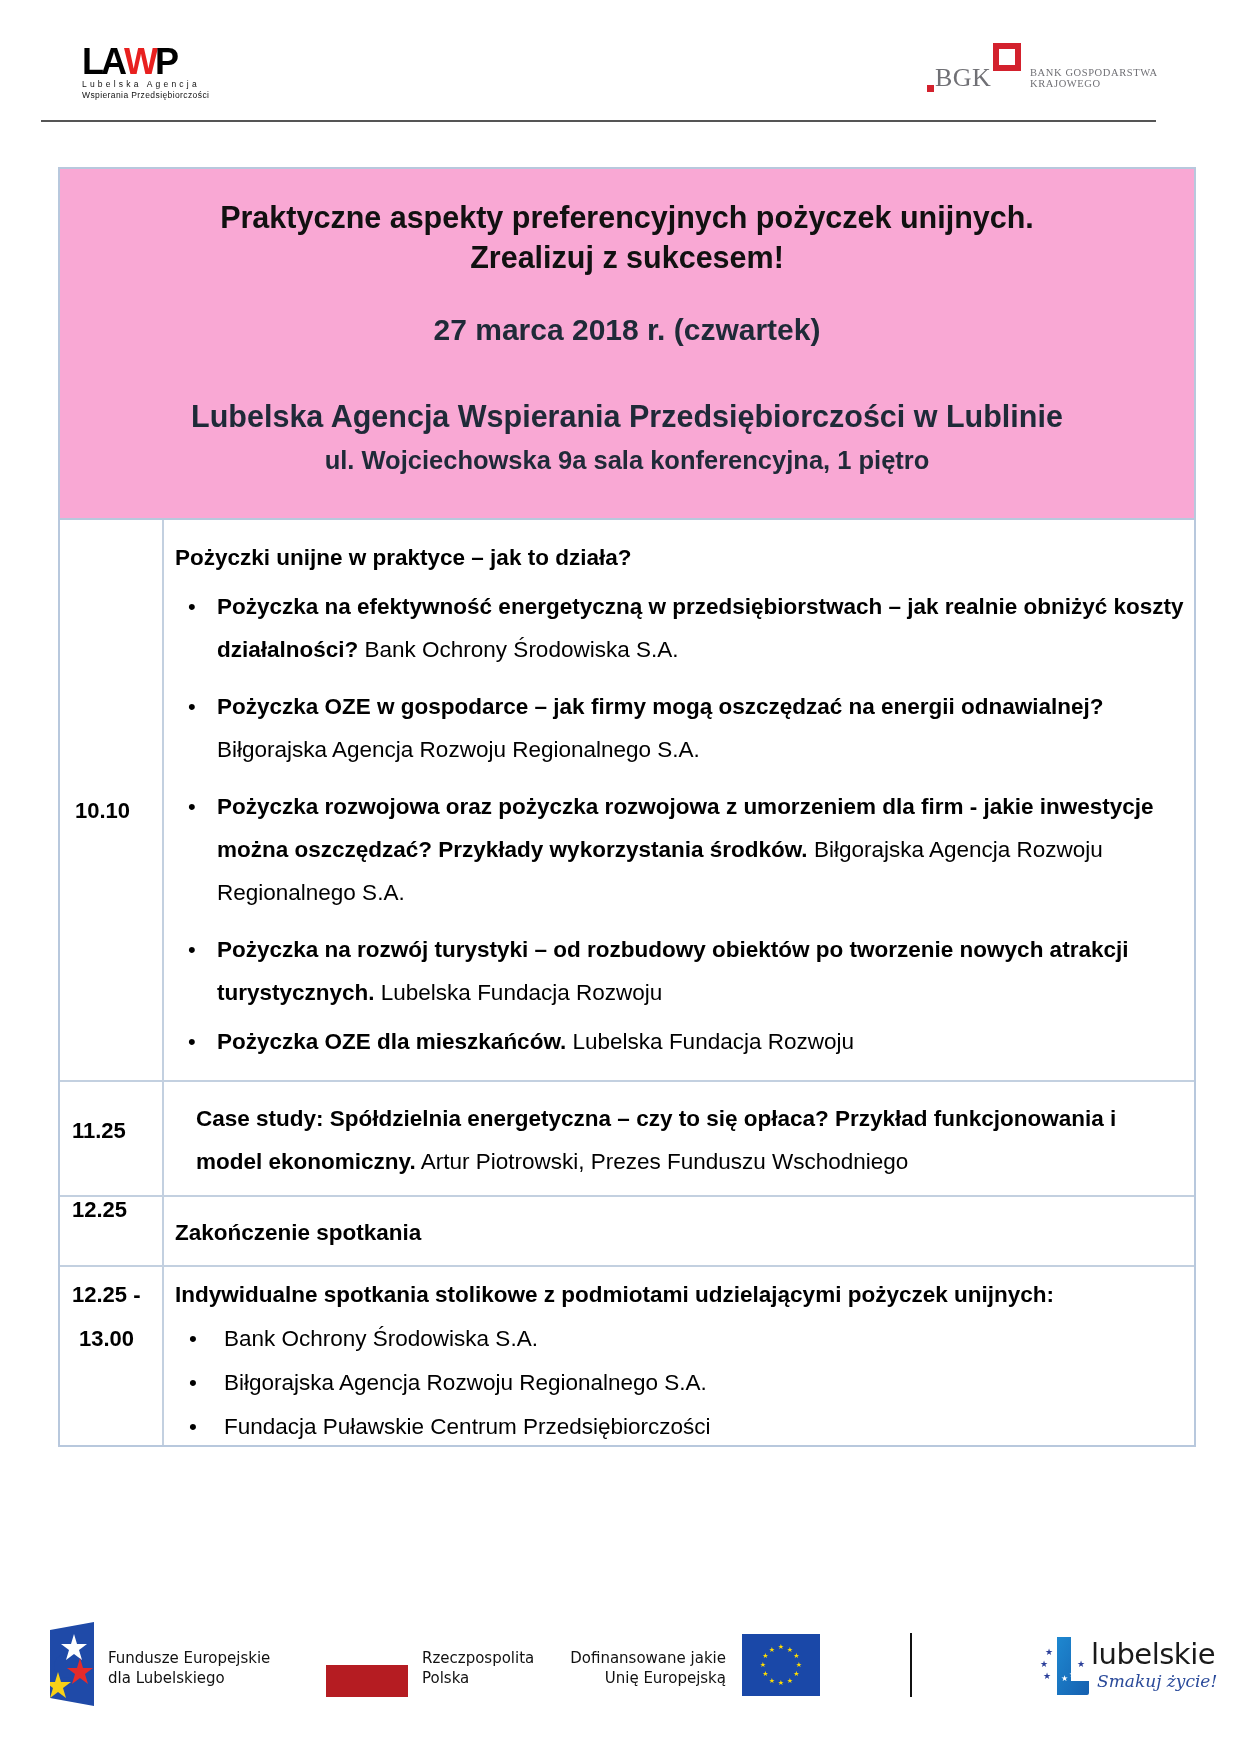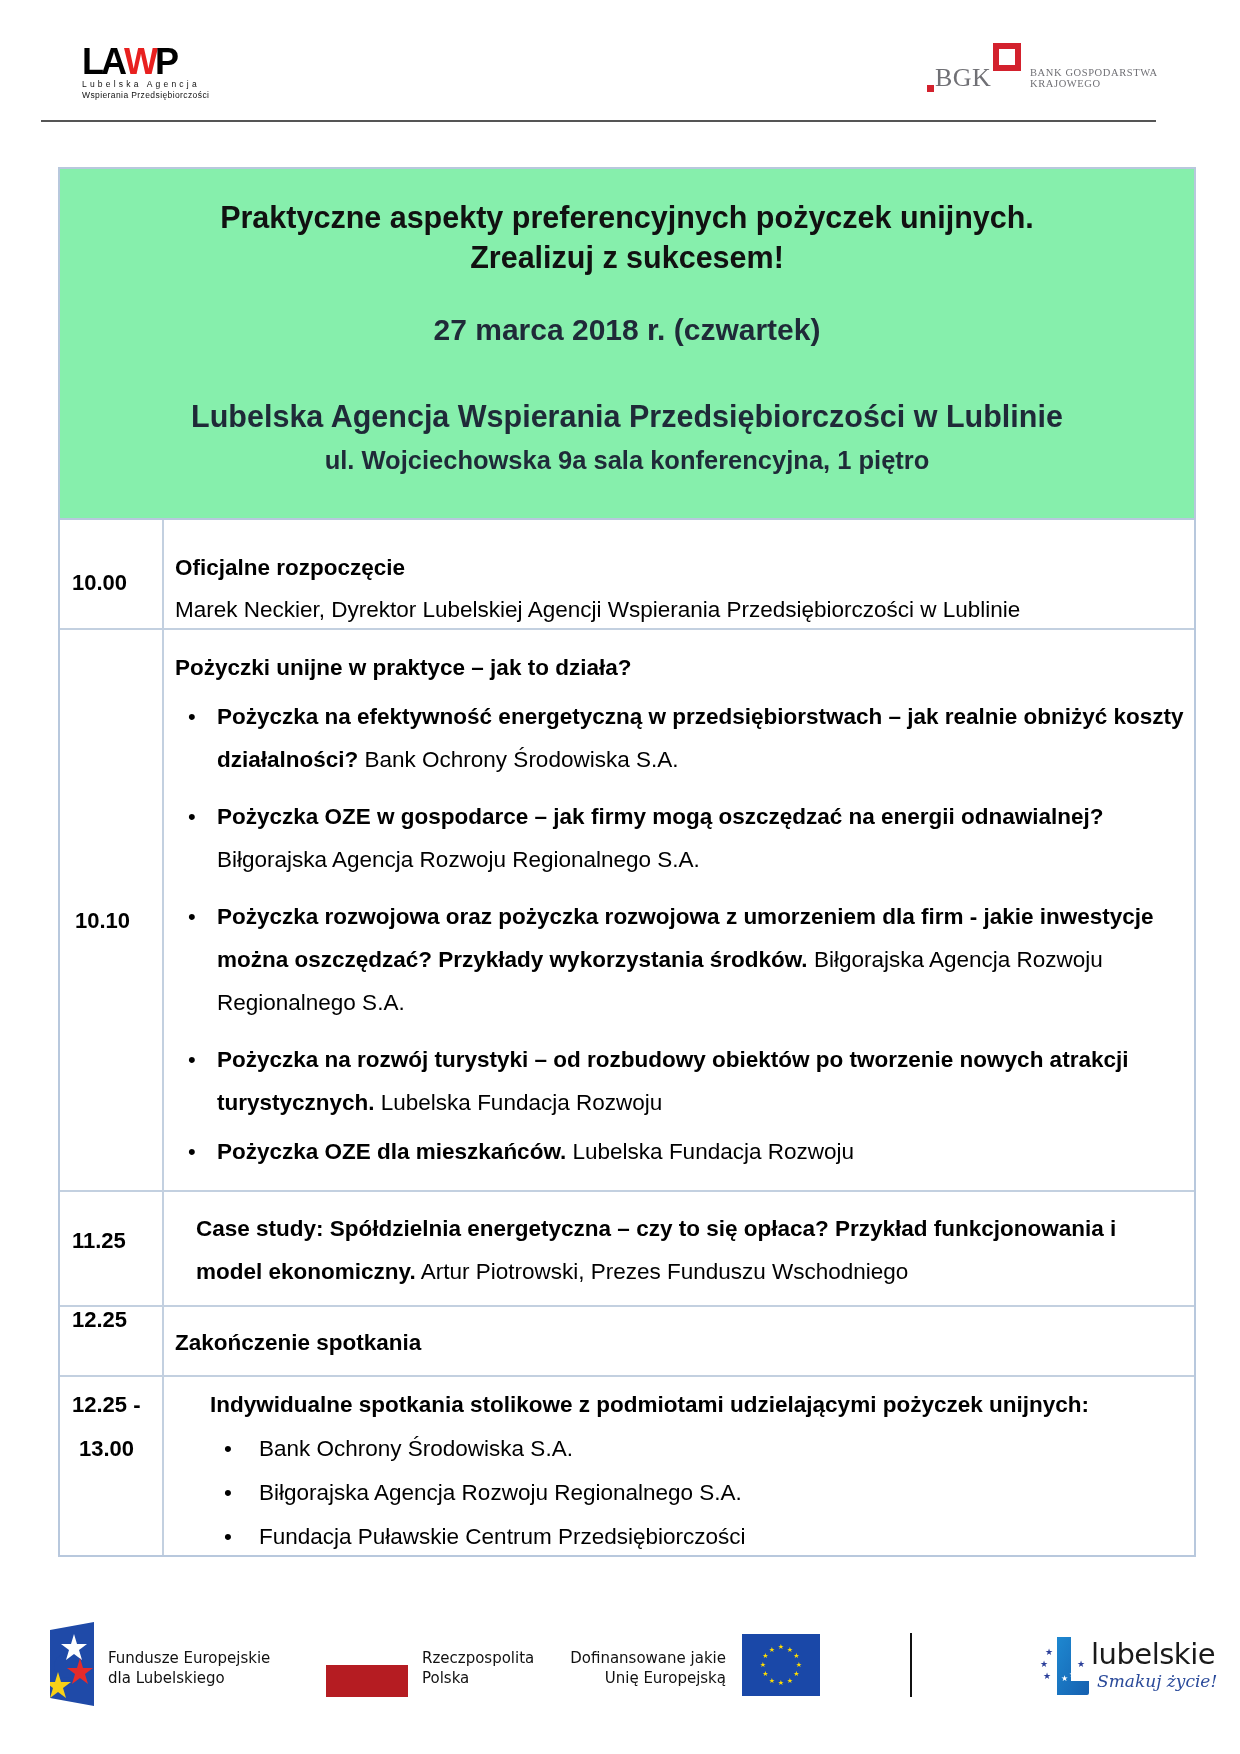--- a/index.html
+++ b/index.html
@@ -17,28 +17,28 @@
   .bgk-logo { position: absolute; left: 925px; top: 43px; height: 54px; width: 240px; }
   .bgk-square { position: absolute; left: 68px; top: 0; width: 28px; height: 28px; border: 6px solid #d3212d; }
   .bgk-dot { position: absolute; left: 2px; top: 42px; width: 7px; height: 7px; background: #d3212d; }
   .bgk-text { position: absolute; left: 10px; top: 20px; font-family: "Liberation Serif", serif; font-size: 26px; color: #707075; letter-spacing: 0.5px; }
   .bgk-name { position: absolute; left: 105px; top: 24px; font-family: "Liberation Serif", serif; font-size: 10.5px; line-height: 11px; color: #707075; letter-spacing: 0.6px; white-space: nowrap; }
 
   .header-rule { position: absolute; left: 41px; top: 120px; width: 1115px; height: 2px; background: #555; }
 
   
   .agenda { position: absolute; left: 58px; top: 167px; width: 1138px; border: 2px solid #b8c8dd; }
-  .agenda-header { background: #86efac; height: 351px; border-bottom: 2px solid #b8c8dd; text-align: center; padding-top: 28px; }
+  .agenda-header { background: #f9a8d4; height: 351px; border-bottom: 2px solid #b8c8dd; text-align: center; padding-top: 28px; }
   .title { font-weight: bold; font-size: 30.5px; line-height: 40px; color: #111; }
   .date { font-weight: bold; font-size: 30px; color: #1f2a38; margin-top: 36px; }
   .venue { font-weight: bold; font-size: 30.5px; color: #1f2a38; margin-top: 52px; }
   .address { font-weight: bold; font-size: 25.5px; color: #1f2a38; margin-top: 12px; }
 
   .row { display: flex; border-bottom: 2px solid #c3d0e0; }
-  .row:last-child { border-bottom: none; gap: 35px; }
+  .row:last-child { border-bottom: none; }
   .time { width: 104px; border-right: 2px solid #c3d0e0; font-weight: bold; font-size: 22px; padding-left: 12px; flex-shrink: 0; }
   .content { flex: 1; padding-left: 11px; padding-right: 10px; font-size: 22.5px; }
   .b { font-weight: bold; }
 
   .r1 { height: 110px; }
   .r1 .time { padding-top: 50px; }
   .r1 .content { padding-top: 27px; line-height: 42px; }
 
   .r2 { height: 562px; }
   .r2 .time { padding-top: 278px; padding-left: 15px; }
@@ -107,27 +107,20 @@
 
 <div class="agenda">
   <div class="agenda-header">
     <div class="title">Praktyczne aspekty preferencyjnych pożyczek unijnych.</div>
     <div class="title">Zrealizuj z sukcesem!</div>
     <div class="date">27 marca 2018 r. (czwartek)</div>
     <div class="venue">Lubelska Agencja Wspierania Przedsiębiorczości w Lublinie</div>
     <div class="address">ul. Wojciechowska 9a sala konferencyjna, 1 piętro</div>
   </div>
 
-  <div class="row r1">
-    <div class="time">10.00</div>
-    <div class="content">
-      <div class="b">Oficjalne rozpoczęcie</div>
-      <div>Marek Neckier, Dyrektor Lubelskiej Agencji Wspierania Przedsiębiorczości w Lublinie</div>
-    </div>
-  </div>
 
   <div class="row r2">
     <div class="time">10.10</div>
     <div class="content">
       <div class="b lead">Pożyczki unijne w praktyce – jak to działa?</div>
       <ul class="topics">
         <li><span class="b">Pożyczka na efektywność energetyczną w przedsiębiorstwach – jak realnie obniżyć koszty działalności?</span><span> Bank Ochrony Środowiska S.A.</span></li>
         <li><span class="b">Pożyczka OZE w gospodarce – jak firmy mogą oszczędzać na energii odnawialnej?</span><span> Biłgorajska Agencja Rozwoju Regionalnego S.A.</span></li>
         <li><span class="b">Pożyczka rozwojowa oraz pożyczka rozwojowa z umorzeniem dla firm -  jakie inwestycje można oszczędzać? Przykłady wykorzystania środków.</span><span> Biłgorajska Agencja Rozwoju Regionalnego S.A.</span></li>
         <li><span class="b">Pożyczka na rozwój turystyki – od rozbudowy obiektów po tworzenie nowych atrakcji turystycznych.</span><span> Lubelska Fundacja Rozwoju</span></li>

